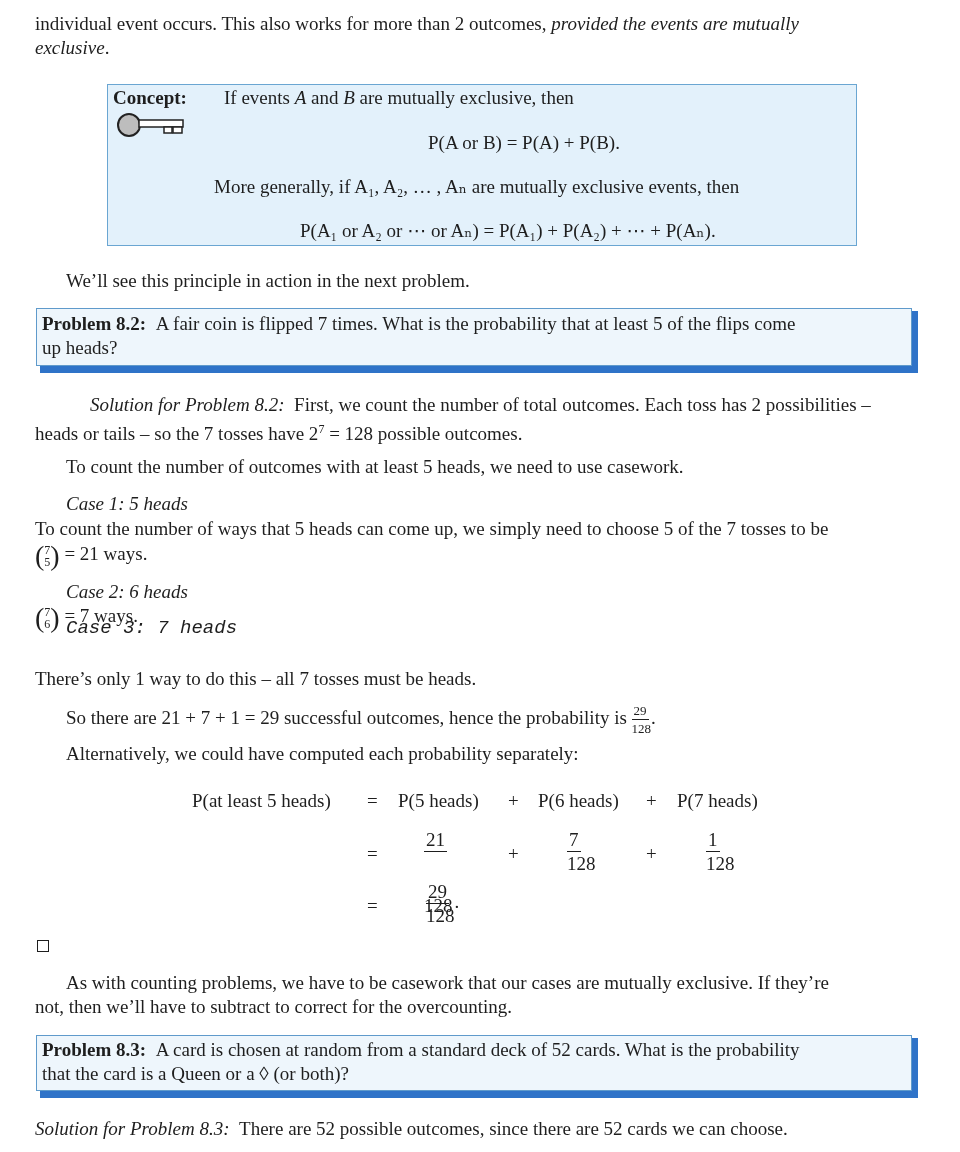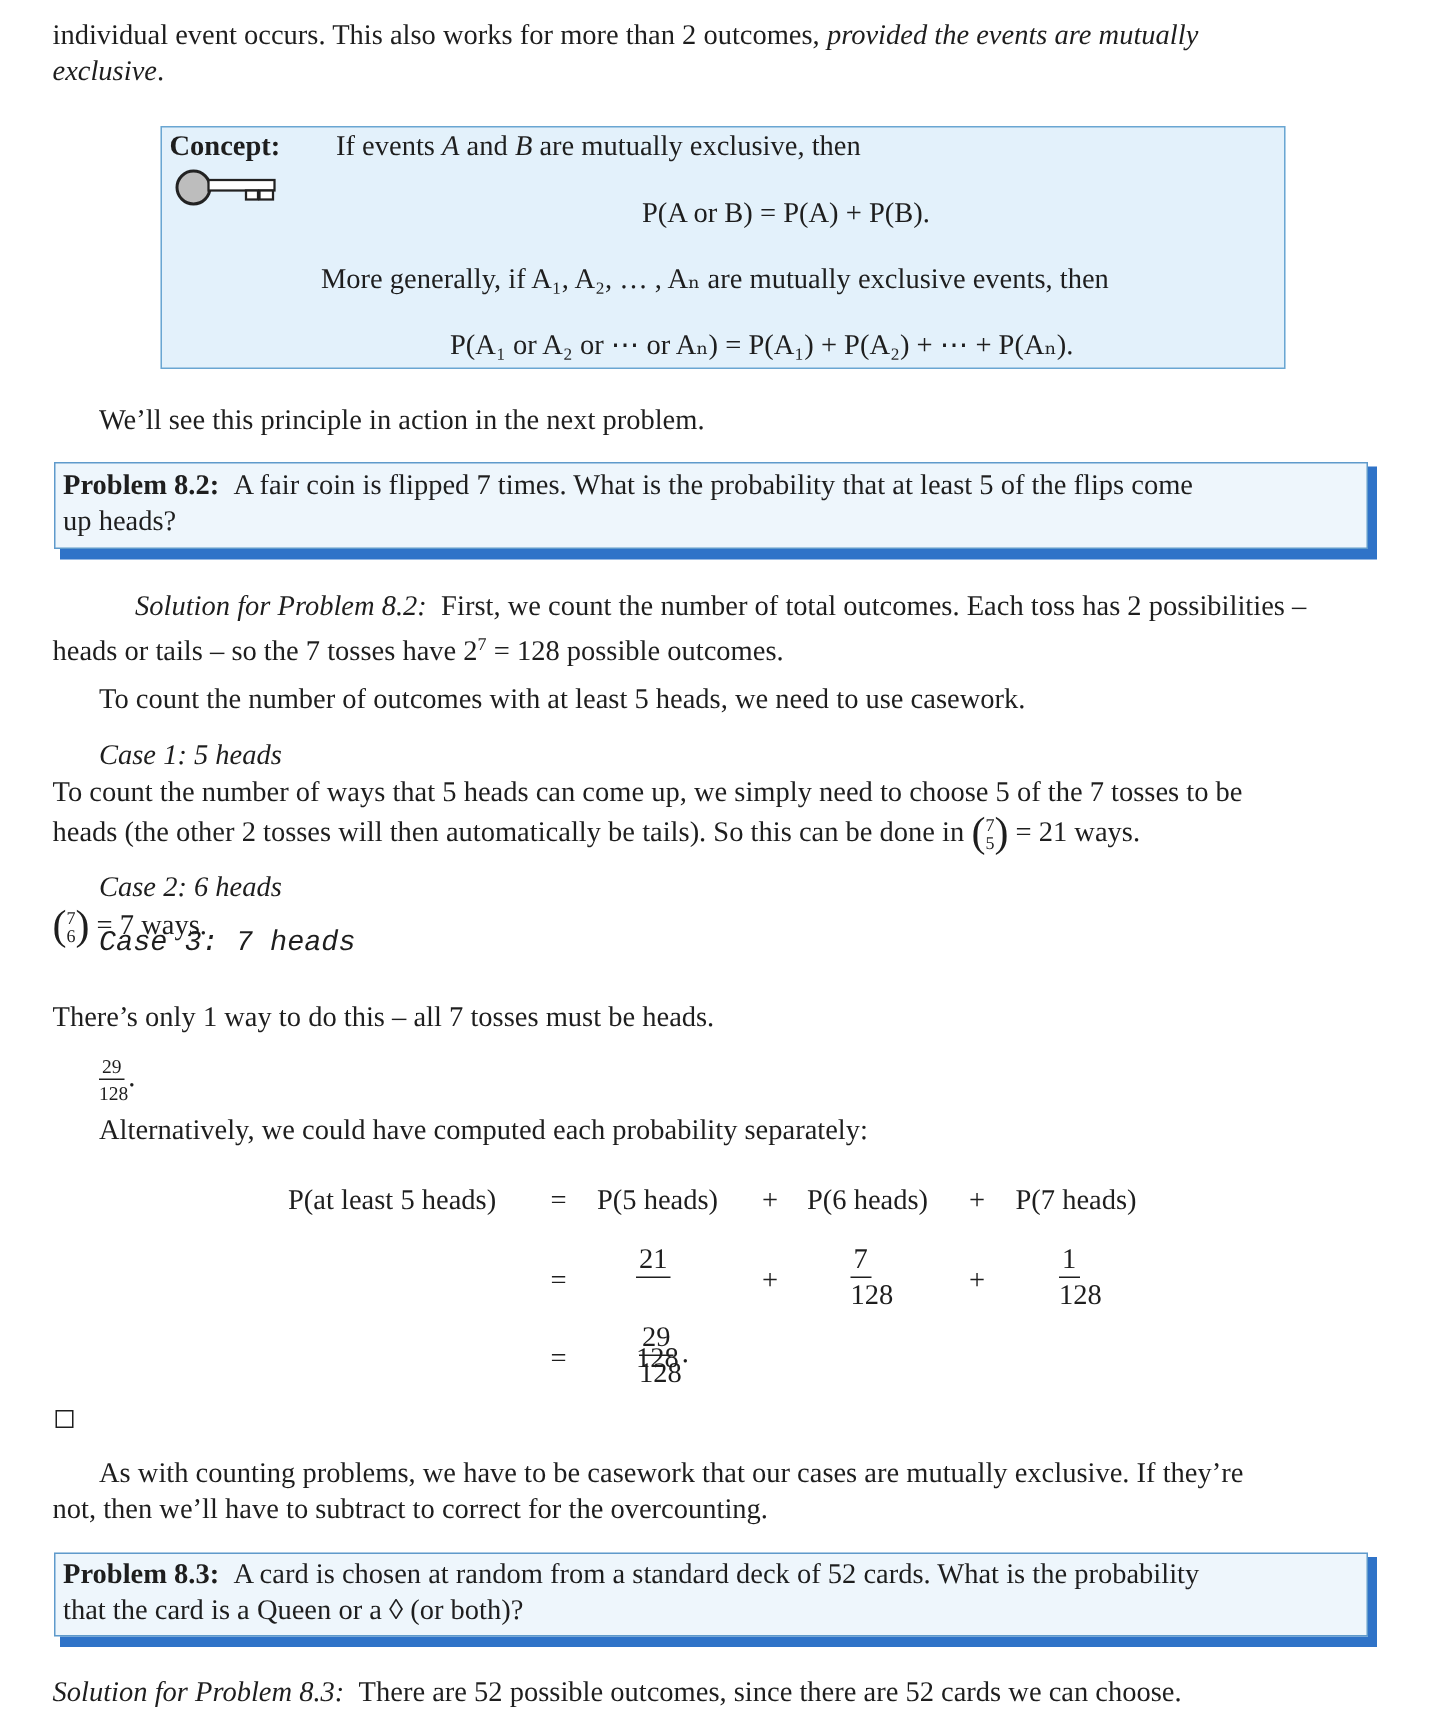--- a/index.html
+++ b/index.html
@@ -62,21 +62,21 @@
   <i>Solution for Problem 8.2:</i>&nbsp;&nbsp;<span>First, we count the number of total outcomes.  Each toss has 2 possibilities –</span>
 </div>
 <div class="line" style="left:35px; top:417px;">
   <span>heads or tails – so the 7 tosses have 2</span><sup style="font-size:12px;">7</sup><span> = 128 possible outcomes.</span>
 </div>
 <div class="line" style="left:66px; top:455px;">To count the number of outcomes with at least 5 heads, we need to use casework.</div>
 
 <div class="line it" style="left:66px; top:492px;">Case 1: 5 heads</div>
 <div class="line" style="left:35px; top:517px;">To count the number of ways that 5 heads can come up, we simply need to choose 5 of the 7 tosses to be</div>
 <div class="line" style="left:35px; top:542px;">
-  <span>heads (the other 2 tosses will then automatically be tails). So this can be done in </span><span class="binom">
+  <span class="binom">
       <span class="paren">(</span>
       <span class="stack">
         <span>7</span>
         <span>5</span>
       </span>
       <span class="paren">)</span>
     </span><span> = 21 ways.</span>
 </div>
 
 <div class="line it" style="left:66px; top:580px;">Case 2: 6 heads</div>
@@ -88,21 +88,21 @@
         <span>6</span>
       </span>
       <span class="paren">)</span>
     </span><span> = 7 ways.</span>
 </div>
 
 <div class="line it" style="left:66px; top:616px;font-family:Liberation Mono, monospace;">Case 3: 7 heads</div>
 <div class="line" style="left:35px; top:667px;">There’s only 1 way to do this – all 7 tosses must be heads.</div>
 
 <div class="line" style="left:66px; top:704px;">
-  <span class="frac small">
+  <span>So there are 21 + 7 + 1 = 29 successful outcomes, hence the probability is </span><span class="frac small">
       <span class="num">29</span>
       <span class="den">128</span>
     </span><span>.</span>
 </div>
 <div class="line" style="left:66px; top:742px;">Alternatively, we could have computed each probability separately:</div>
 
 <div class="eq-cell" style="left:192px; top:790px;">P(at least 5 heads)</div>
 <div class="eq-cell" style="left:367px; top:790px;">=</div>
 <div class="eq-cell" style="left:398px; top:790px;">P(5 heads)</div>
 <div class="eq-cell" style="left:508px; top:790px;">+</div>

